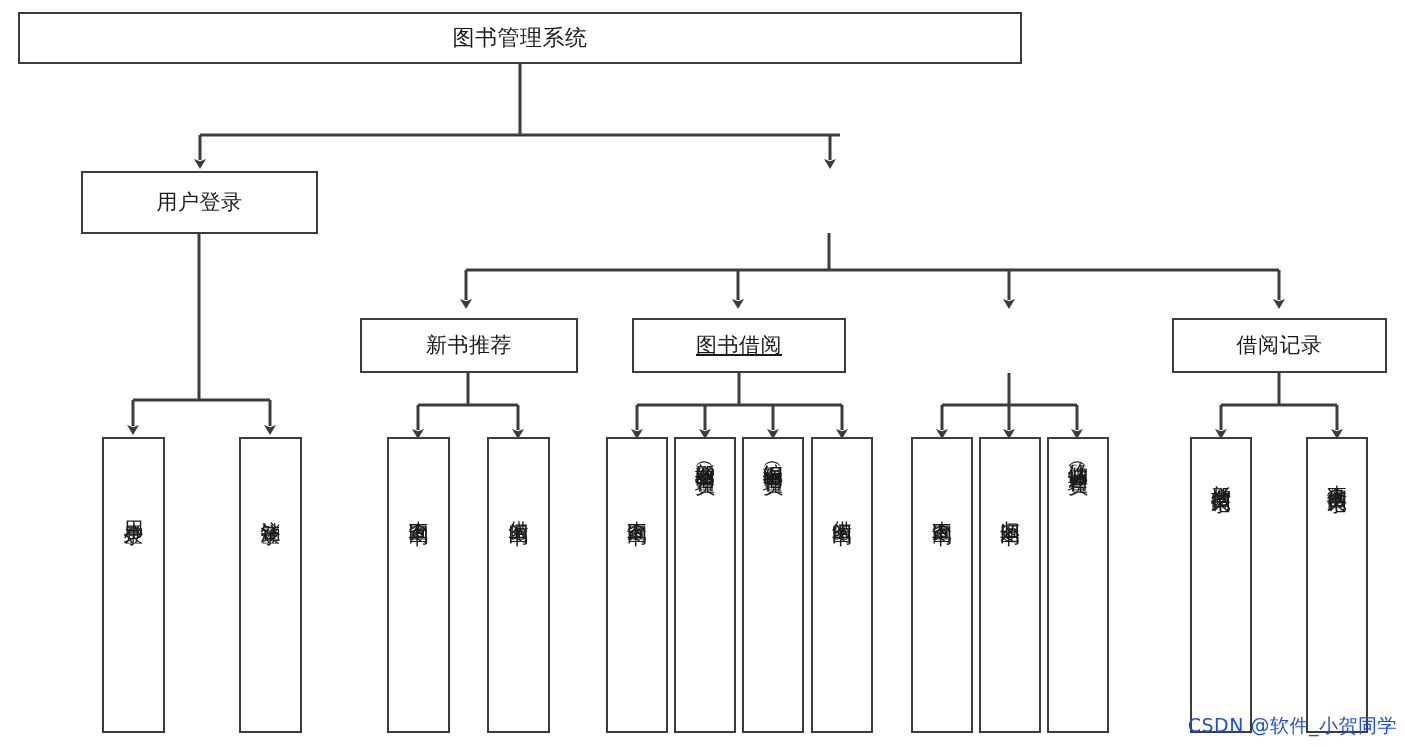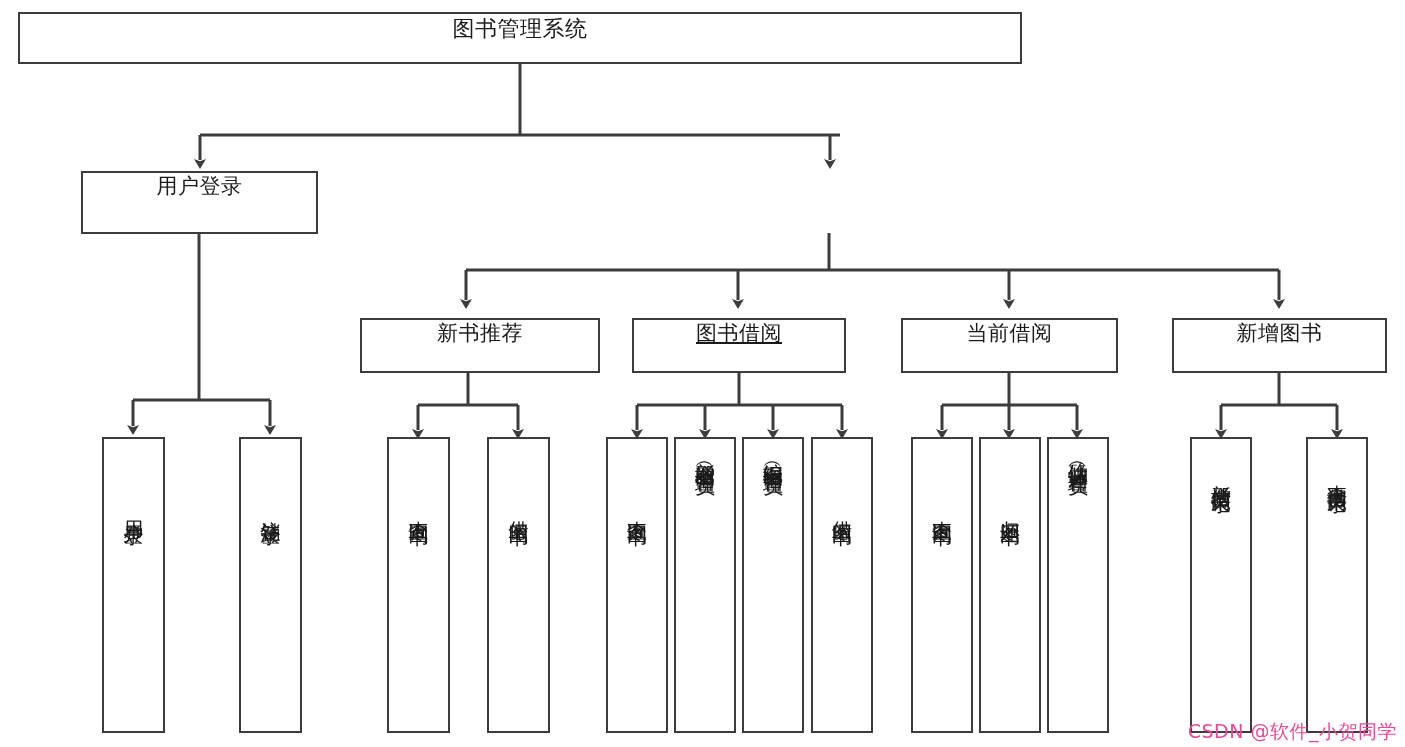--- a/index.html
+++ b/index.html
@@ -25,21 +25,21 @@
     width: 1405px;
     height: 747px;
     pointer-events: none;
   }
   .node {
     position: absolute;
     box-sizing: border-box;
     background: #ffffff;
     border: 2px solid #3c3c3c;
     display: flex;
-    align-items: flex-start;
+    align-items: center;
     justify-content: center;
     color: #1a1a1a;
     z-index: 2;
   }
   .node-label {
     display: block;
     text-align: center;
     line-height: 1.32;
     white-space: pre;
   }
@@ -67,23 +67,23 @@
   }
   .node.vert.short .node-label {
     padding-top: 58px;
   }
   .node.vert.mid .node-label {
     padding-top: 22px;
   }
   #watermark {
     position: absolute;
     right: 8px;
-    bottom: 2px;
+    bottom: 8px;
     font-size: 19px;
-    color: #ec4899;
+    color: #1d4ed8;
     letter-spacing: 0.5px;
     z-index: 5;
     white-space: nowrap;
   }
 </style>
 </head>
 <body>
 
 <div id="diagram-root">
 
@@ -138,31 +138,28 @@
   </svg>
 
   <div class="node horiz root" style="left:18px; top:12px; width:1004px; height:52px;">
     <span class="node-label">图书管理系统</span>
   </div>
 
   <div class="node horiz" style="left:81px; top:171px; width:237px; height:63px;">
     <span class="node-label">用户登录</span>
   </div>
 
-  <div class="node horiz" style="left:360px; top:318px; width:240px; height:55px;">
+  <div class="node horiz" style="left:360px; top:318px; width:218px; height:55px;">
     <span class="node-label">新书推荐</span>
   </div>
   <div class="node horiz" style="left:632px; top:318px; width:214px; height:55px;text-decoration:underline;">
     <span class="node-label">图书借阅</span>
   </div>
-  <div class="node horiz" style="left:901px; top:318px; width:217px; height:55px;">
-    <span class="node-label">当前借阅</span>
-  </div>
   <div class="node horiz" style="left:1172px; top:318px; width:215px; height:55px;">
-    <span class="node-label">新增图书</span>
+    <span class="node-label">借阅记录</span>
   </div>
 
   <div class="node vert short" style="left:102px; top:437px; width:63px; height:296px;">
     <span class="node-label">用户登录</span>
   </div>
   <div class="node vert short" style="left:239px; top:437px; width:63px; height:296px;">
     <span class="node-label">注销登录</span>
   </div>
 
   <div class="node vert short" style="left:387px; top:437px; width:63px; height:296px;">

